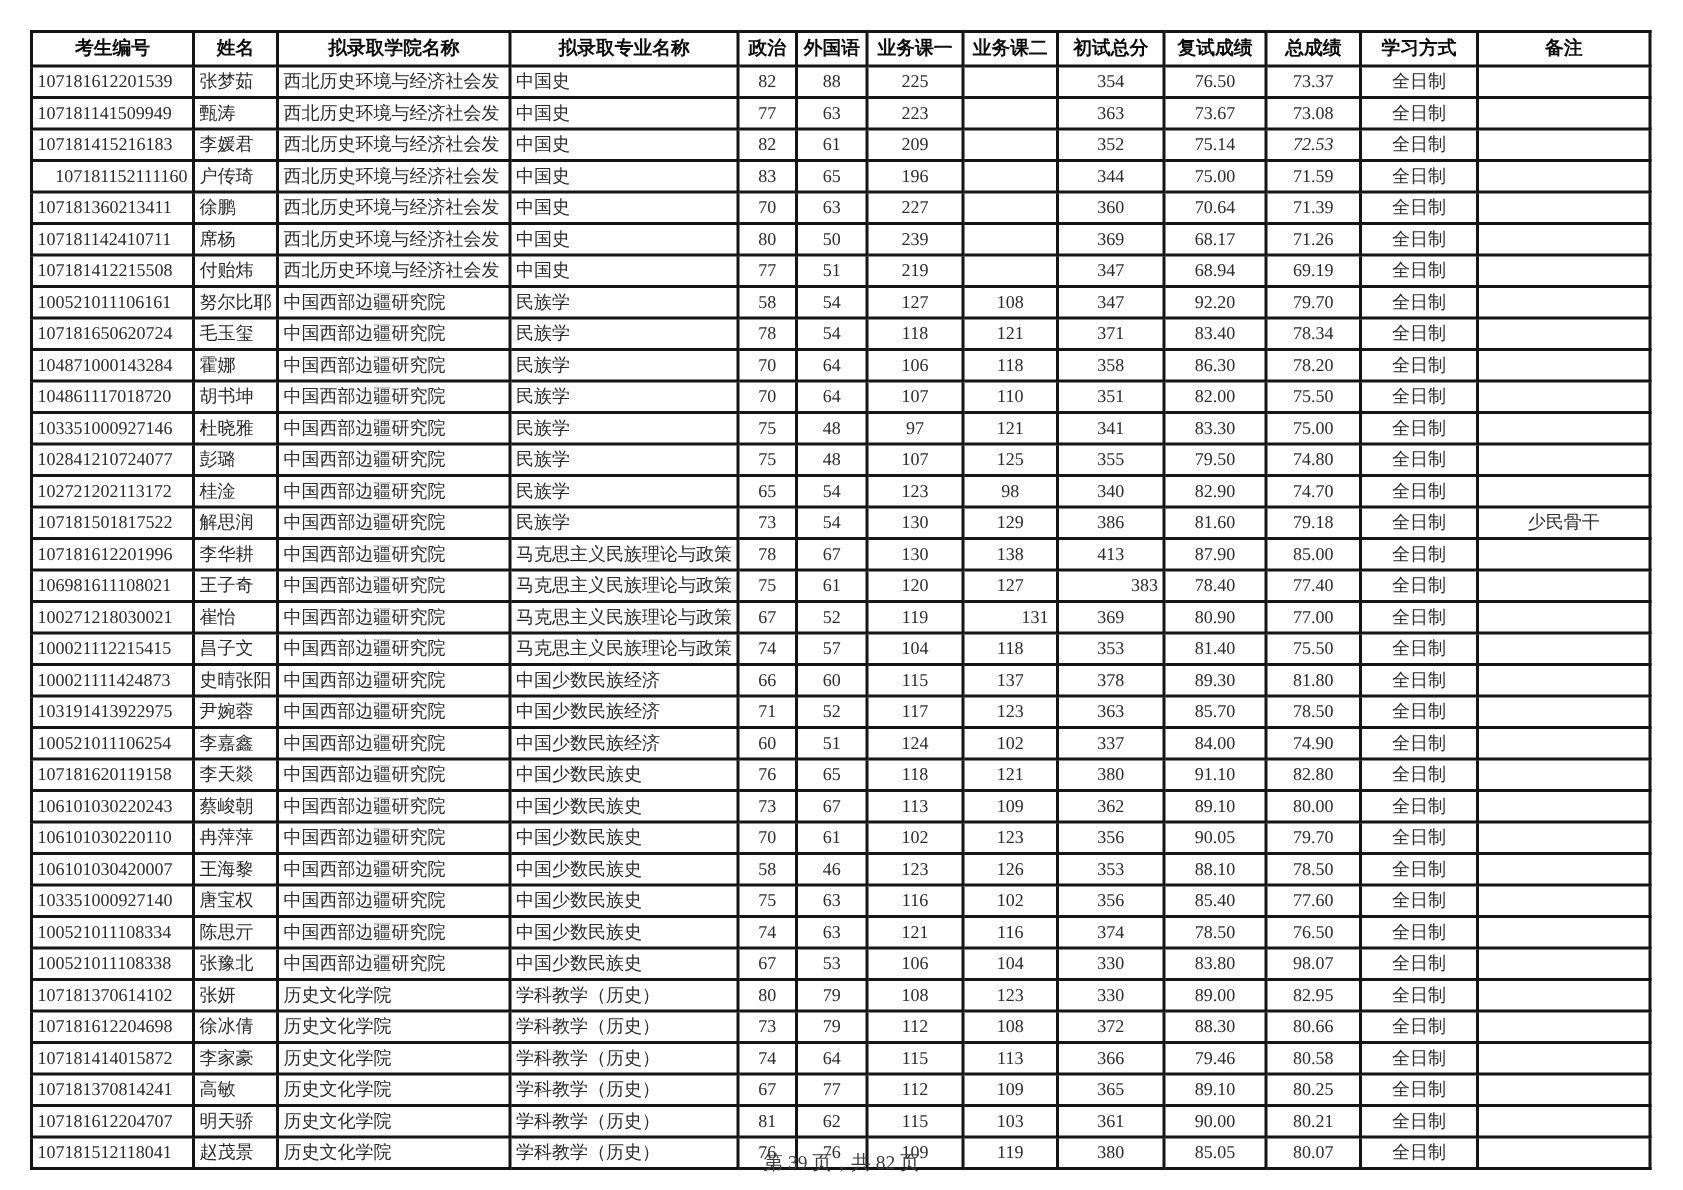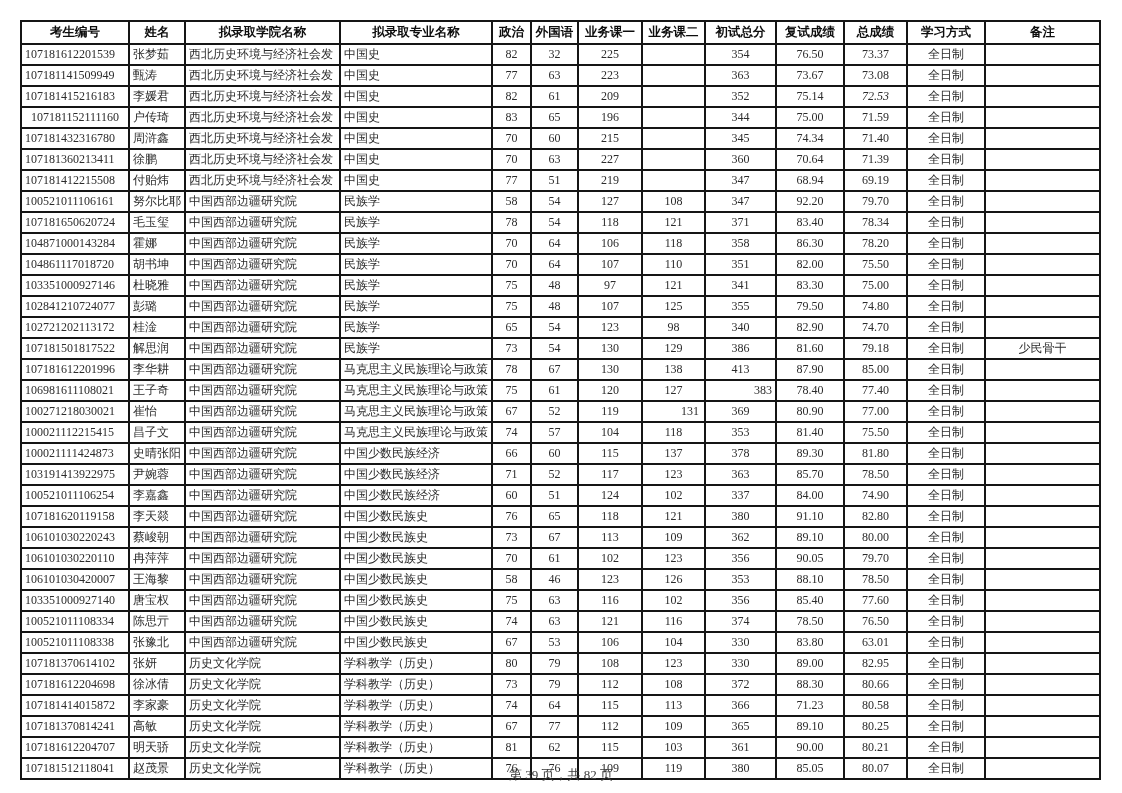--- a/index.html
+++ b/index.html
@@ -88,21 +88,21 @@
         <th>备注</th>
       </tr>
     </thead>
     <tbody id="tbody">
         <tr>
           <td style="text-align: left;">107181612201539</td>
           <td style="text-align: left;">张梦茹</td>
           <td style="text-align: left;">西北历史环境与经济社会发</td>
           <td style="text-align: left;">中国史</td>
           <td style="text-align: center;">82</td>
-          <td style="text-align: center;">32</td>
+          <td style="text-align: center;">88</td>
           <td style="text-align: center;">225</td>
           <td style="text-align: center;"></td>
           <td style="text-align: center;">354</td>
           <td style="text-align: center;">76.50</td>
           <td style="text-align: center;">73.37</td>
           <td style="text-align: center;">全日制</td>
           <td style="text-align: center;"></td>
         </tr>
         <tr>
           <td style="text-align: left;">107181141509949</td>
@@ -128,61 +128,61 @@
           <td style="text-align: center;">61</td>
           <td style="text-align: center;">209</td>
           <td style="text-align: center;"></td>
           <td style="text-align: center;">352</td>
           <td style="text-align: center;">75.14</td>
           <td style="text-align: center; font-style: italic;">72.53</td>
           <td style="text-align: center;">全日制</td>
           <td style="text-align: center;"></td>
         </tr>
         <tr>
-          <td style="text-align: center;">107181152111160</td>
+          <td style="text-align: right;">107181152111160</td>
           <td style="text-align: left;">户传琦</td>
           <td style="text-align: left;">西北历史环境与经济社会发</td>
           <td style="text-align: left;">中国史</td>
           <td style="text-align: center;">83</td>
           <td style="text-align: center;">65</td>
           <td style="text-align: center;">196</td>
           <td style="text-align: center;"></td>
           <td style="text-align: center;">344</td>
           <td style="text-align: center;">75.00</td>
           <td style="text-align: center;">71.59</td>
-          <td style="text-align: center;">全日制</td>
-          <td style="text-align: center;"></td>
-        </tr>
-        <tr>
-          <td style="text-align: left;">107181432316780</td>
-          <td style="text-align: left;">周浒鑫</td>
-          <td style="text-align: left;">西北历史环境与经济社会发</td>
-          <td style="text-align: left;">中国史</td>
-          <td style="text-align: center;">70</td>
-          <td style="text-align: center;">60</td>
-          <td style="text-align: center;">215</td>
-          <td style="text-align: center;"></td>
-          <td style="text-align: center;">345</td>
-          <td style="text-align: center;">74.34</td>
-          <td style="text-align: center;">71.40</td>
           <td style="text-align: center;">全日制</td>
           <td style="text-align: center;"></td>
         </tr>
         <tr>
           <td style="text-align: left;">107181360213411</td>
           <td style="text-align: left;">徐鹏</td>
           <td style="text-align: left;">西北历史环境与经济社会发</td>
           <td style="text-align: left;">中国史</td>
           <td style="text-align: center;">70</td>
           <td style="text-align: center;">63</td>
           <td style="text-align: center;">227</td>
           <td style="text-align: center;"></td>
           <td style="text-align: center;">360</td>
           <td style="text-align: center;">70.64</td>
           <td style="text-align: center;">71.39</td>
+          <td style="text-align: center;">全日制</td>
+          <td style="text-align: center;"></td>
+        </tr>
+        <tr>
+          <td style="text-align: left;">107181142410711</td>
+          <td style="text-align: left;">席杨</td>
+          <td style="text-align: left;">西北历史环境与经济社会发</td>
+          <td style="text-align: left;">中国史</td>
+          <td style="text-align: center;">80</td>
+          <td style="text-align: center;">50</td>
+          <td style="text-align: center;">239</td>
+          <td style="text-align: center;"></td>
+          <td style="text-align: center;">369</td>
+          <td style="text-align: center;">68.17</td>
+          <td style="text-align: center;">71.26</td>
           <td style="text-align: center;">全日制</td>
           <td style="text-align: center;"></td>
         </tr>
         <tr>
           <td style="text-align: left;">107181412215508</td>
           <td style="text-align: left;">付贻炜</td>
           <td style="text-align: left;">西北历史环境与经济社会发</td>
           <td style="text-align: left;">中国史</td>
           <td style="text-align: center;">77</td>
           <td style="text-align: center;">51</td>
@@ -513,21 +513,21 @@
           <td style="text-align: left;">100521011108338</td>
           <td style="text-align: left;">张豫北</td>
           <td style="text-align: left;">中国西部边疆研究院</td>
           <td style="text-align: left;">中国少数民族史</td>
           <td style="text-align: center;">67</td>
           <td style="text-align: center;">53</td>
           <td style="text-align: center;">106</td>
           <td style="text-align: center;">104</td>
           <td style="text-align: center;">330</td>
           <td style="text-align: center;">83.80</td>
-          <td style="text-align: center;">63.01</td>
+          <td style="text-align: center;">98.07</td>
           <td style="text-align: center;">全日制</td>
           <td style="text-align: center;"></td>
         </tr>
         <tr>
           <td style="text-align: left;">107181370614102</td>
           <td style="text-align: left;">张妍</td>
           <td style="text-align: left;">历史文化学院</td>
           <td style="text-align: left;">学科教学（历史）</td>
           <td style="text-align: center;">80</td>
           <td style="text-align: center;">79</td>
@@ -557,21 +557,21 @@
         <tr>
           <td style="text-align: left;">107181414015872</td>
           <td style="text-align: left;">李家豪</td>
           <td style="text-align: left;">历史文化学院</td>
           <td style="text-align: left;">学科教学（历史）</td>
           <td style="text-align: center;">74</td>
           <td style="text-align: center;">64</td>
           <td style="text-align: center;">115</td>
           <td style="text-align: center;">113</td>
           <td style="text-align: center;">366</td>
-          <td style="text-align: center;">71.23</td>
+          <td style="text-align: center;">79.46</td>
           <td style="text-align: center;">80.58</td>
           <td style="text-align: center;">全日制</td>
           <td style="text-align: center;"></td>
         </tr>
         <tr>
           <td style="text-align: left;">107181370814241</td>
           <td style="text-align: left;">高敏</td>
           <td style="text-align: left;">历史文化学院</td>
           <td style="text-align: left;">学科教学（历史）</td>
           <td style="text-align: center;">67</td>

